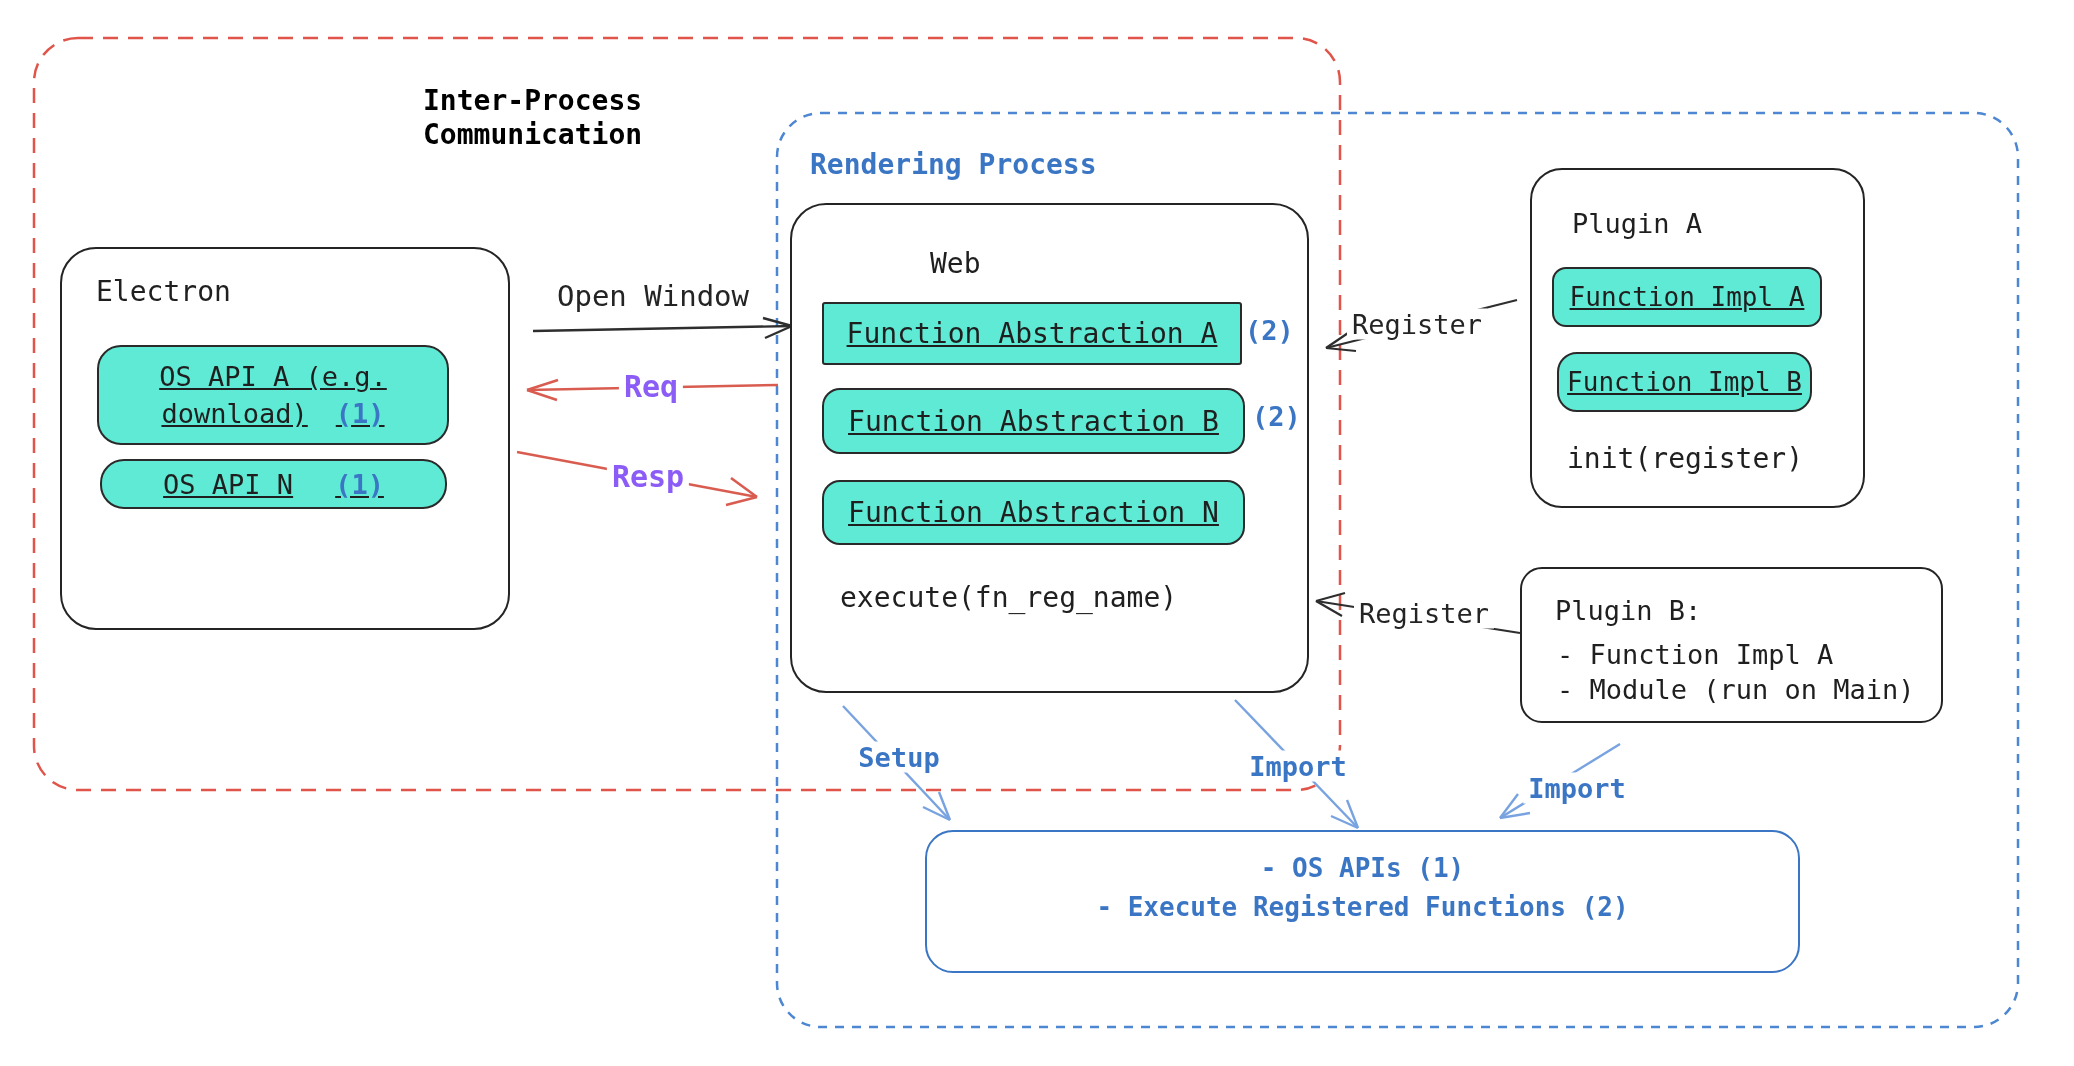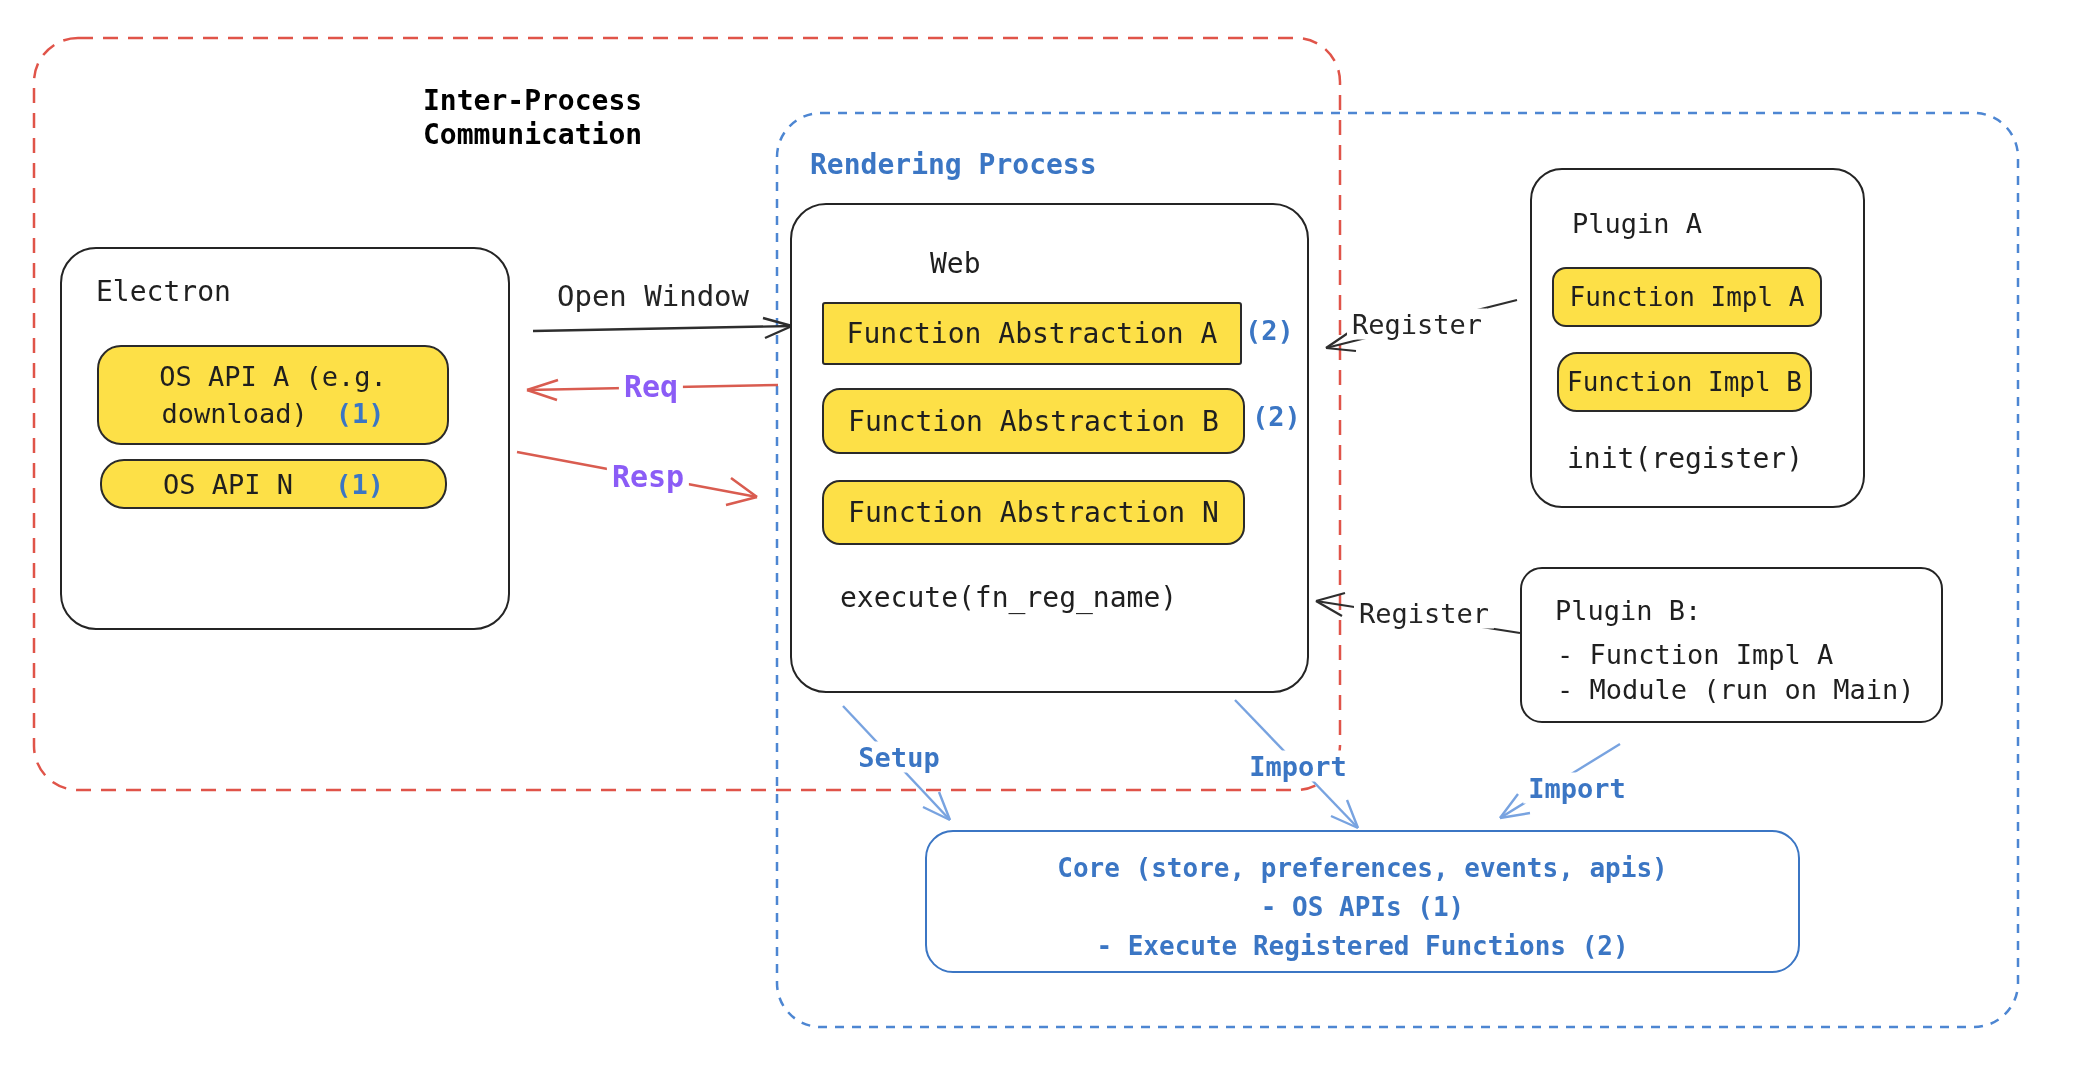--- a/index.html
+++ b/index.html
@@ -6,22 +6,22 @@
   #canvas{
     position:relative;width:2074px;height:1066px;background:#ffffff;
     font-family:"DejaVu Sans Mono", monospace;color:#1f1f1f;overflow:hidden;
   }
   #arrow-layer{position:absolute;left:0;top:0;z-index:1;}
   .node{
     position:absolute;border:2px solid #242424;background:#ffffff;z-index:2;
     box-sizing:border-box;
   }
   .subnode{
-    position:absolute;border:2px solid #2a2a2a;background:#fde047;box-sizing:border-box;
-    display:flex;align-items:center;justify-content:center;text-align:left;
+    position:absolute;border:2px solid #2a2a2a;background:#5eead4;box-sizing:border-box;
+    display:flex;align-items:center;justify-content:center;text-align:left;text-decoration:underline;
   }
   .node-title{position:absolute;font-size:28px;white-space:nowrap;}
   .mono-line{position:absolute;font-size:26px;white-space:nowrap;}
   .badge{color:#3b76c4;font-weight:600;}
   .arrow-label{
     position:absolute;z-index:3;transform:translate(-50%,-50%);
     background:#ffffff;padding:0 5px;white-space:nowrap;font-size:27px;
   }
   .arrow-label.plain{background:transparent;}
   .red-label{color:#8b5cf6;font-weight:bold;font-size:30px;}
@@ -116,21 +116,20 @@
     <div class="mono-line" style="left:35px;top:272px;font-size:28px;">init(register)</div>
   </div>
 
   <div class="node" style="left:1520px;top:567px;width:423px;height:156px;border-radius:22px;">
     <div class="mono-line" style="left:33px;top:26px;font-size:27px;">Plugin B:</div>
     <div class="mono-line" style="left:35px;top:70px;font-size:27px;">- Function Impl A</div>
     <div class="mono-line" style="left:35px;top:105px;font-size:27px;">- Module (run on Main)</div>
   </div>
 
   <div class="node" style="left:925px;top:830px;width:875px;height:143px;border-radius:28px;border-color:#3b76c4;color:#3b76c4;font-weight:600;text-align:center;font-size:26px;line-height:39px;padding-top:17px;">
-    <div>Core (store, preferences, events, apis)</div>
     <div>- OS APIs (1)</div>
     <div>- Execute Registered Functions (2)</div>
   </div>
 
   <div class="arrow-label plain black-label" style="left:653px;top:296px;font-size:29px;">Open Window</div>
   <div class="arrow-label red-label" style="left:651px;top:386px;">Req</div>
   <div class="arrow-label red-label" style="left:648px;top:476px;">Resp</div>
   <div class="arrow-label black-label" style="left:1417px;top:324px;">Register</div>
   <div class="arrow-label black-label" style="left:1424px;top:613px;">Register</div>
   <div class="arrow-label blue-label" style="left:899px;top:757px;">Setup</div>

